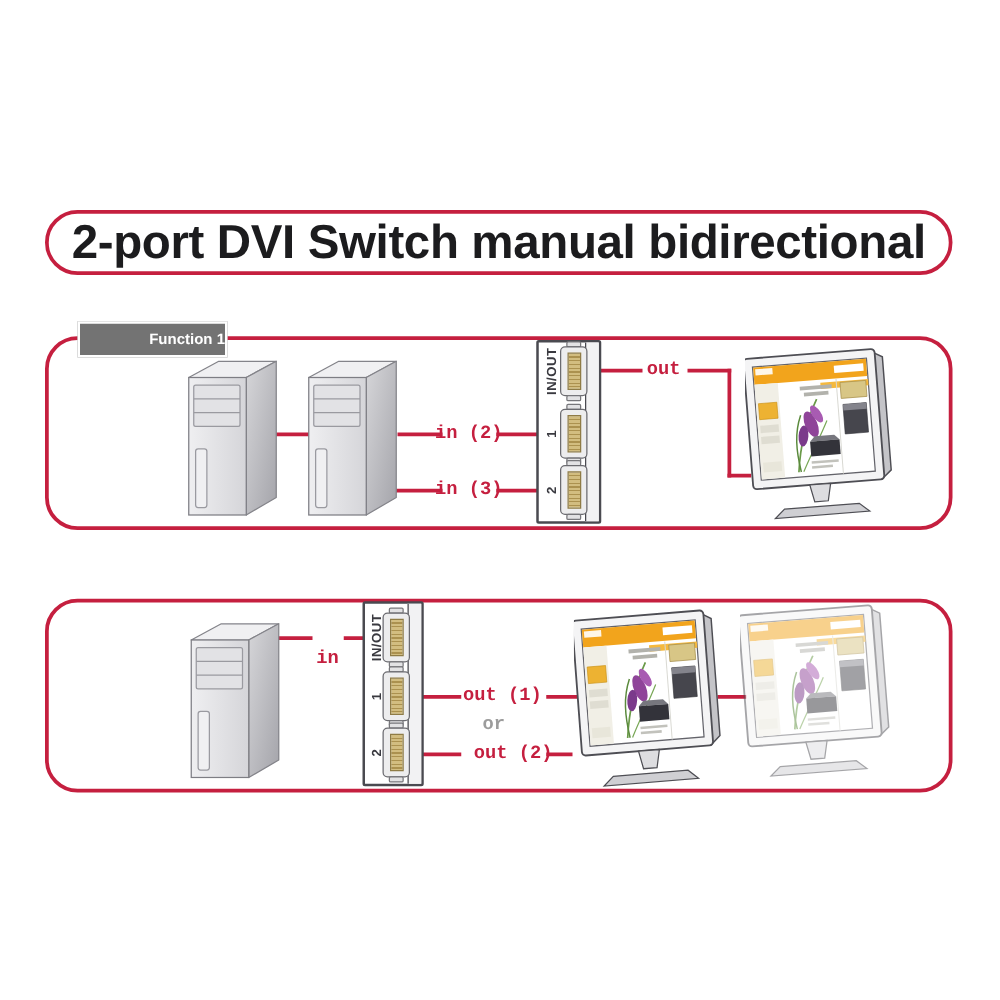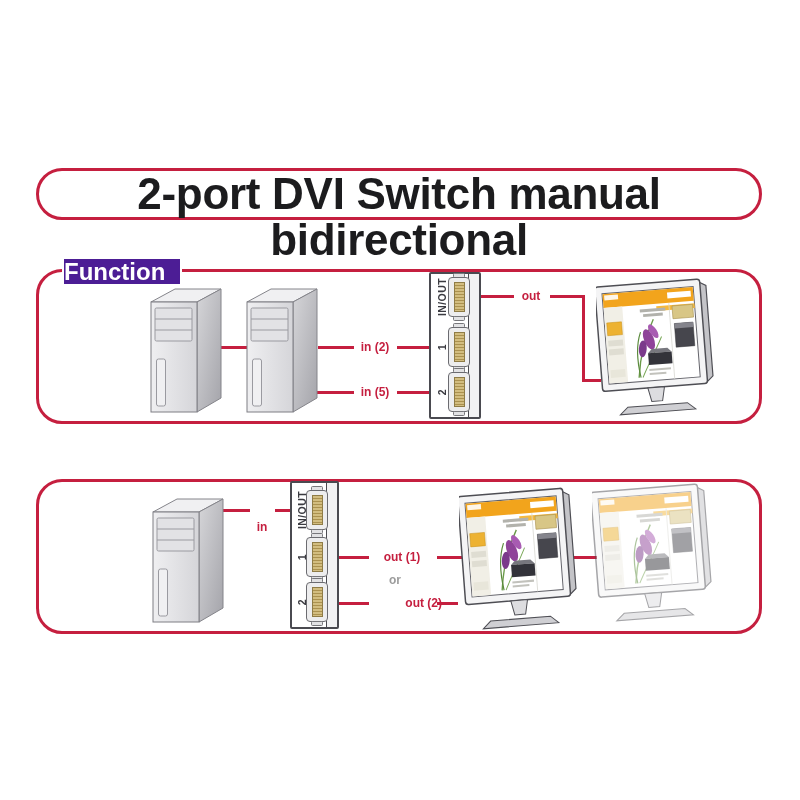--- a/index.html
+++ b/index.html
@@ -1,34 +1,34 @@
 <!DOCTYPE html>
 <html><head>
 <meta charset="utf-8">
 <style>
   html,body{margin:0;padding:0;background:#fff;}
   .stage{position:relative;width:800px;height:800px;background:#ffffff;overflow:hidden;
          font-family:"Liberation Sans",sans-serif;}
   
   .title-box{position:absolute;left:36px;top:168px;width:726px;height:52px;box-sizing:border-box;
              border:3px solid #c51f3f;border-radius:26px;background:#fff;
-             text-align:center;line-height:46px;font-size:44px;font-weight:bold;
+             text-align:center;line-height:46px;font-size:38px;font-weight:bold;
              letter-spacing:-0.3px;color:#1c1c1e;}
   .section{position:absolute;left:36px;width:726px;height:155px;box-sizing:border-box;
            border:3px solid #c51f3f;border-radius:26px;background:transparent;}
   .sec1{top:269px;} .sec2{top:479px;}
   .func-label{position:absolute;left:62px;width:120px;height:29px;box-sizing:border-box;
-              background:#4c1d95;border:2px solid #ffffff;color:#fff;font-weight:bold;
-              font-size:24px;text-align:left;line-height:25px;z-index:6;}
+              background:#737373;border:2px solid #ffffff;color:#fff;font-weight:bold;
+              font-size:12px;text-align:right;line-height:25px;z-index:6;}
   .fl1{top:257px;} .fl2{top:463px;}
   
   .hline{position:absolute;height:3px;background:#c51f3f;z-index:1;}
   .vline{position:absolute;width:3px;background:#c51f3f;z-index:1;}
-  .conn-label{position:absolute;color:#c51f3f;font-weight:bold;font-size:12px;height:16px;
-              line-height:16px;text-align:center;z-index:5;}
+  .conn-label{position:absolute;color:#c51f3f;font-weight:bold;font-size:15px;height:16px;
+              line-height:16px;text-align:center;z-index:5;font-family:Liberation Mono, monospace;}
   .or-label{color:#9c9c9c;}
   
   .panel{position:absolute;background:#ffffff;border:2px solid #4a4a50;border-radius:2px;
          box-sizing:border-box;z-index:3;}
   .panel-strip{position:absolute;top:0;bottom:0;right:0;width:10px;background:#f2f2f3;
                border-left:1.5px solid #4a4a50;}
   .vlabel{position:absolute;width:60px;height:14px;line-height:14px;text-align:center;
           transform:rotate(-90deg);transform-origin:center;font-size:10.5px;font-weight:bold;
           color:#3a3a40;letter-spacing:.4px;z-index:4;}
   .dvi{position:absolute;width:22px;height:48px;z-index:4;}
@@ -184,21 +184,21 @@
       <div class="dvi-tab bot"></div>
   </div>
   <div class="dvi" style="left:306px;top:578px;">
     <div class="dvi-tab top"></div>
       <div class="dvi-body"></div>
       <div class="dvi-pins"></div>
       <div class="dvi-tab bot"></div>
   </div>
 
   <div class="conn-label" style="left:345px;top:339px;width:60px;">in (2)</div>
-  <div class="conn-label" style="left:345px;top:384px;width:60px;">in (5)</div>
+  <div class="conn-label" style="left:345px;top:384px;width:60px;">in (3)</div>
   <div class="conn-label" style="left:501px;top:288px;width:60px;">out</div>
   <div class="conn-label" style="left:232px;top:519px;width:60px;">in</div>
   <div class="conn-label" style="left:362px;top:549px;width:80px;">out (1)</div>
   <div class="conn-label or-label" style="left:365px;top:572px;width:60px;">or</div>
   <div class="conn-label" style="left:362px;top:595px;width:80px;text-align:right;">out (2)</div>
 
   <svg class="art monitor" style="left:596px;top:276px;" width="118" height="140" viewBox="0 0 120 142" preserveAspectRatio="none">
       <use href="#monitor-sym" xlink:href="#monitor-sym"></use>
     </svg>
   <svg class="art monitor" style="left:459px;top:485px;" width="118" height="145" viewBox="0 0 120 142" preserveAspectRatio="none">

